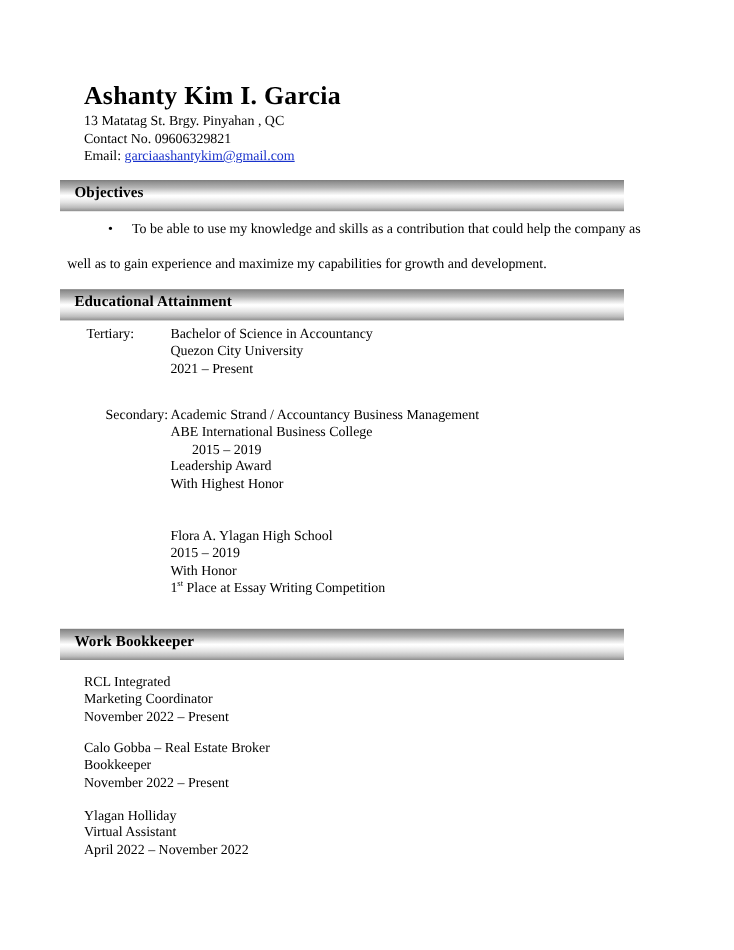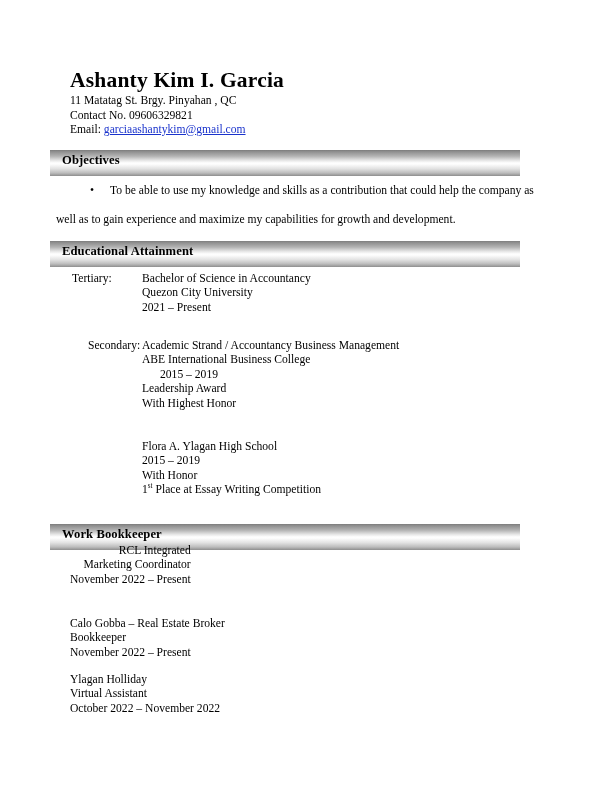--- a/index.html
+++ b/index.html
@@ -146,21 +146,21 @@
     line-height: 0;
   }
 </style>
 </head>
 <body>
 
 <div class="page">
 
   <div class="header">
     <div class="cand-name">Ashanty Kim I. Garcia</div>
-    <div class="contact-line">11 Matatag St. Brgy. Pinyahan , QC</div>
+    <div class="contact-line">13 Matatag St. Brgy. Pinyahan , QC</div>
     <div class="contact-line">Contact No. 09606329821</div>
     <div class="contact-line">
       <span>Email:</span>
       <span class="email-link">garciaashantykim@gmail.com</span>
     </div>
   </div>
 
   <div class="section-bar" style="top:150px;">
     <span class="section-title">Objectives</span>
   </div>
@@ -195,31 +195,31 @@
     <div>Flora A. Ylagan High School</div>
     <div>2015 – 2019</div>
     <div>With Honor</div>
     <div><span>1</span><sup>st</sup>&nbsp;<span>Place at Essay Writing Competition</span></div>
   </div>
 
   <div class="section-bar" style="top:524px;">
     <span class="section-title">Work Bookkeeper</span>
   </div>
 
-  <div class="work-block" style="top:544px;text-align:right;">
+  <div class="work-block" style="top:562px;">
     <div>RCL Integrated</div>
     <div>Marketing Coordinator</div>
     <div>November 2022 – Present</div>
   </div>
 
   <div class="work-block" style="top:617px;">
     <div>Calo Gobba – Real Estate Broker</div>
     <div>Bookkeeper</div>
     <div>November 2022 – Present</div>
   </div>
 
   <div class="work-block" style="top:673px;">
     <div>Ylagan Holliday</div>
     <div>Virtual Assistant</div>
-    <div>October 2022 – November 2022</div>
+    <div>April 2022 – November 2022</div>
   </div>
 
 </div>
 
 </body></html>

